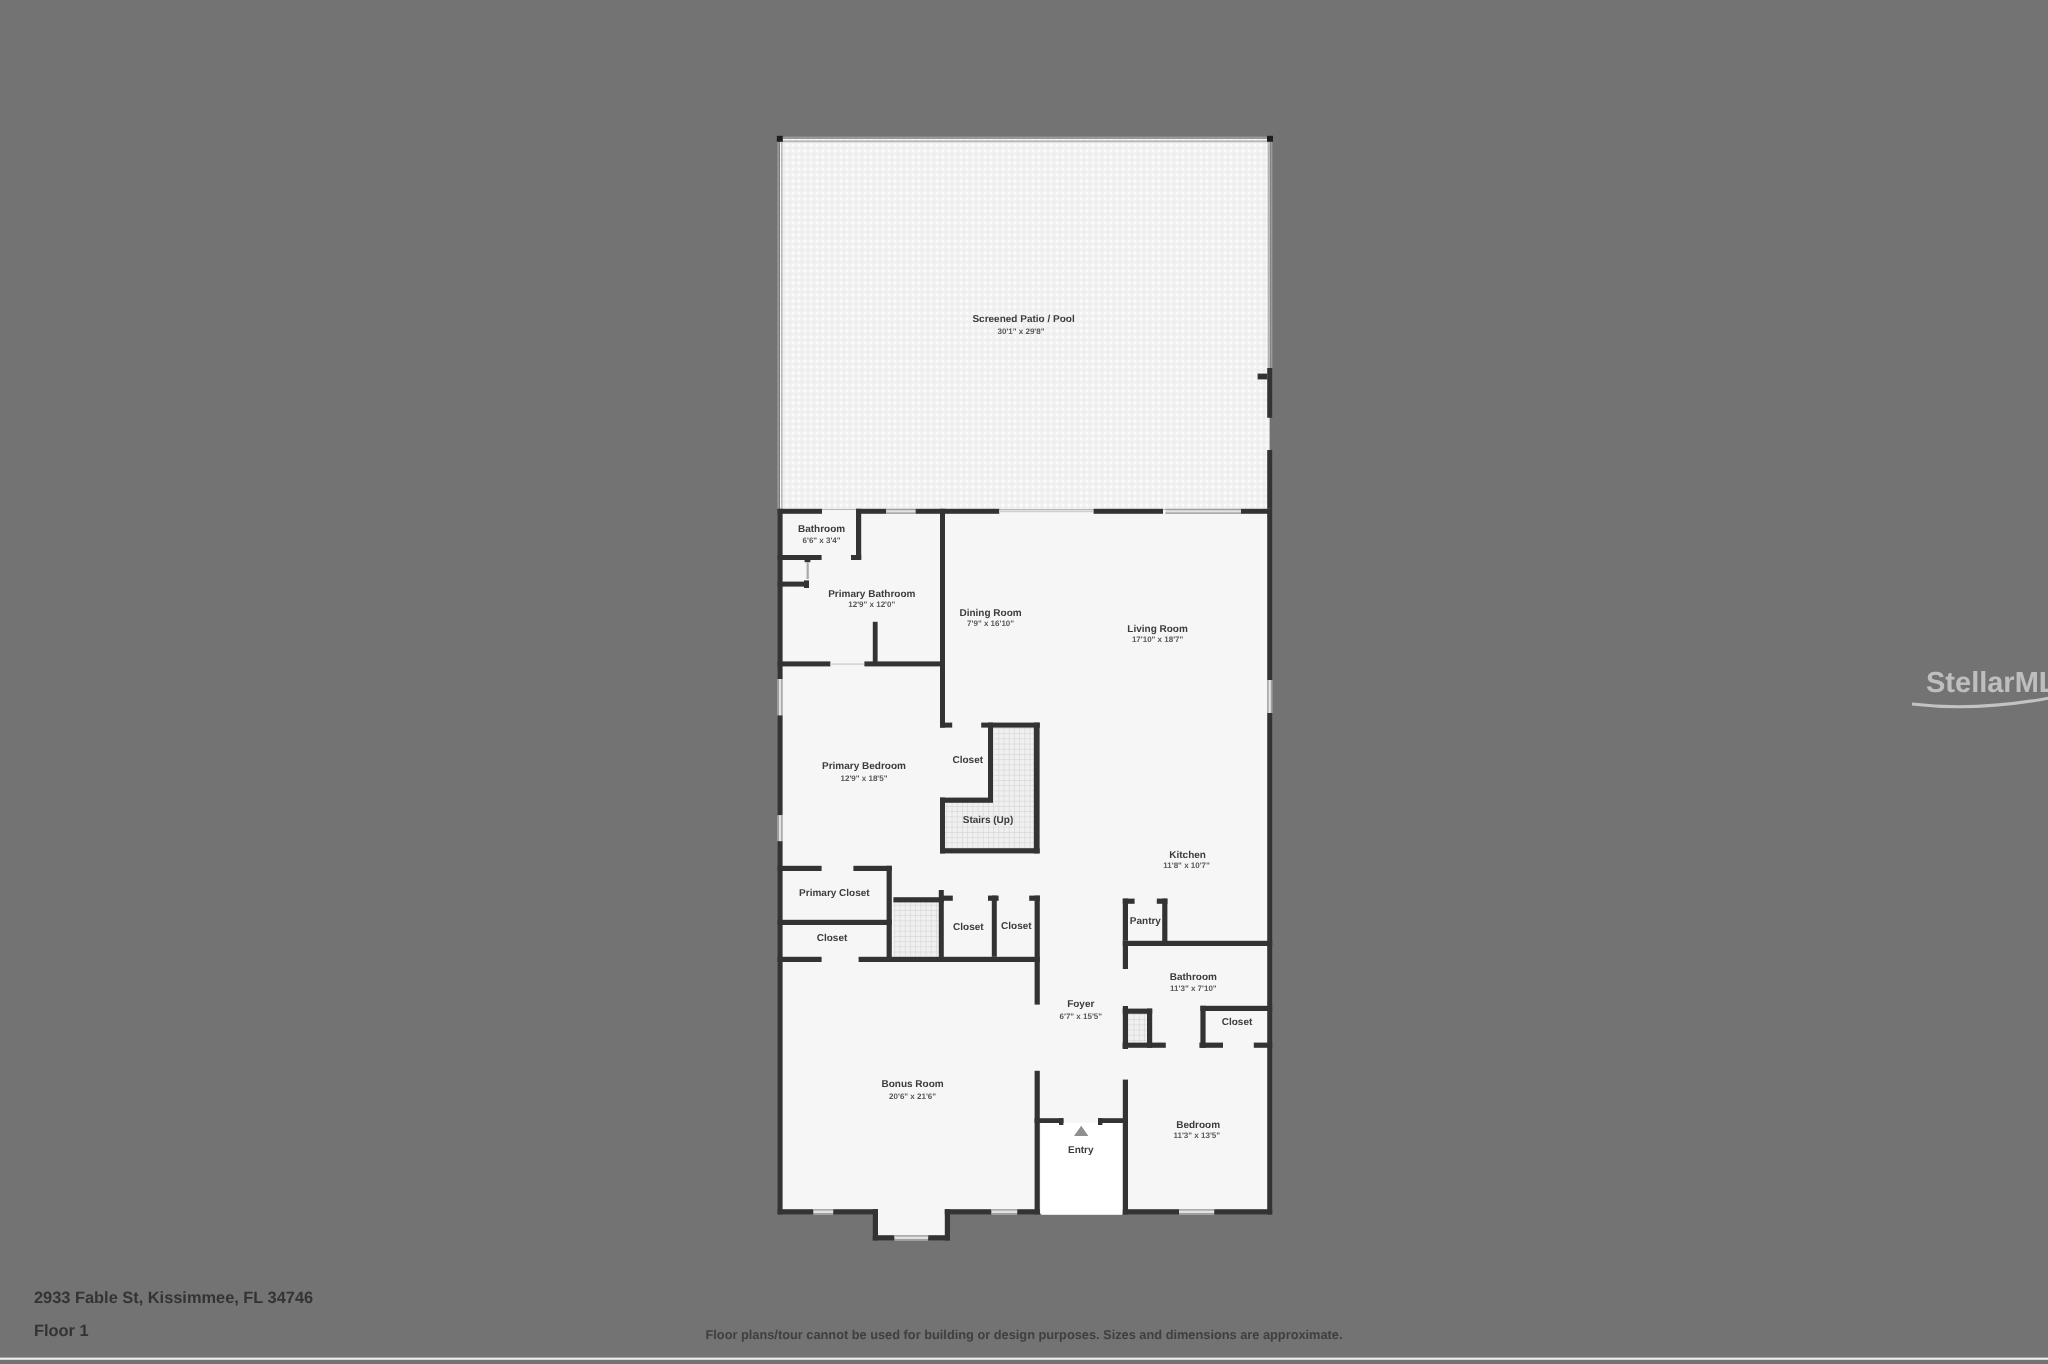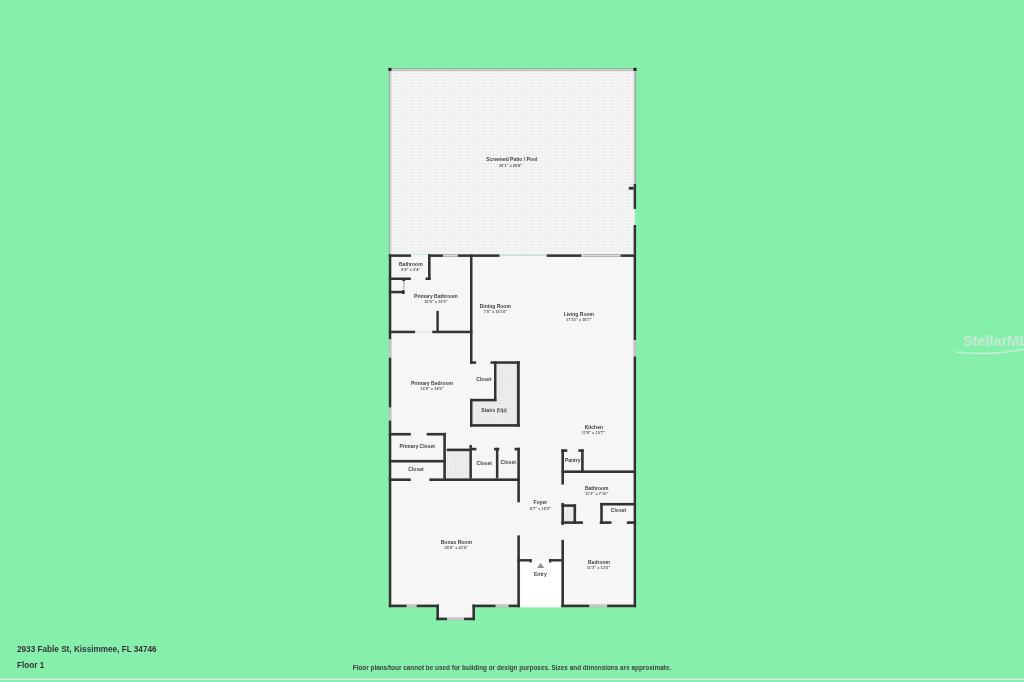--- a/index.html
+++ b/index.html
@@ -1,16 +1,16 @@
 <!DOCTYPE html>
 <html><head>
 <meta charset="utf-8">
 <style>
   html,body{margin:0;padding:0;background:#ffffff;}
-  .page{position:relative;width:1024px;height:682px;background:#86efac;overflow:hidden;
+  .page{position:relative;width:1024px;height:682px;background:#737373;overflow:hidden;
         font-family:"Liberation Sans", sans-serif;}
   svg{display:block;}
   .rn{font:bold 5.0px "Liberation Sans",sans-serif;fill:#3c3c3c;text-anchor:middle;}
   .rd{font:bold 4.0px "Liberation Sans",sans-serif;fill:#585858;text-anchor:middle;}
 </style>
 </head>
 <body>
 <div class="page">
 <svg width="1024" height="682" viewBox="0 0 1024 682">
 <defs>

